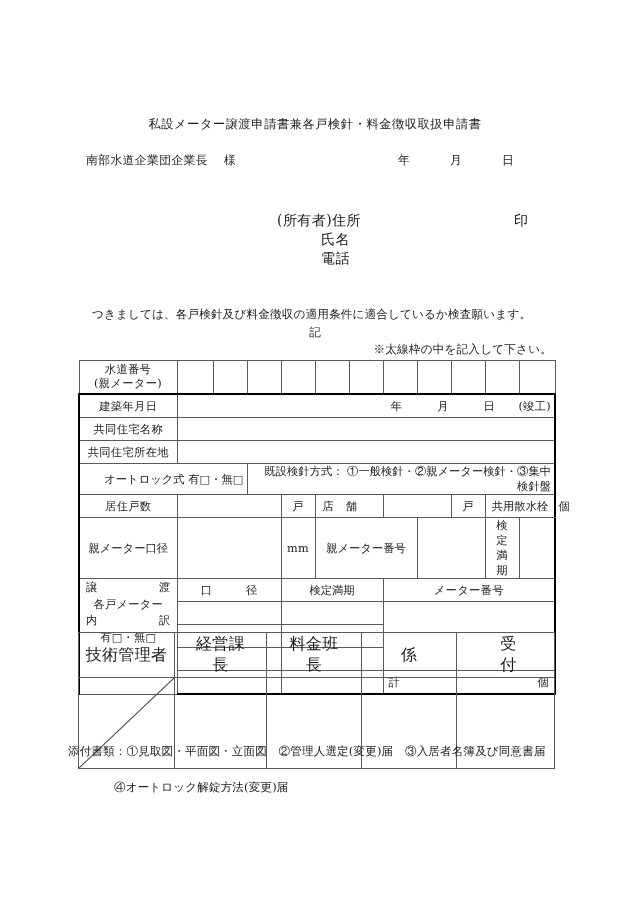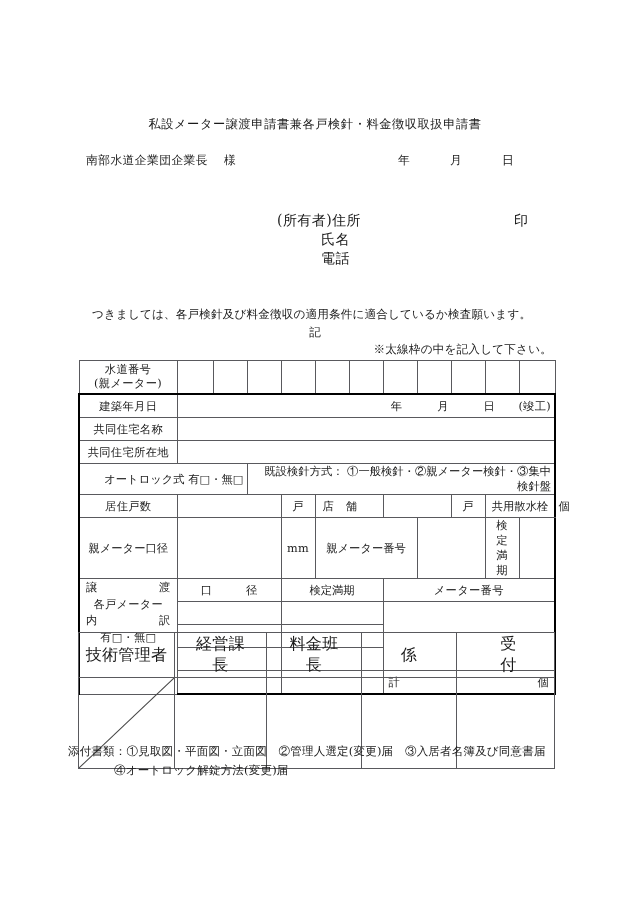--- a/index.html
+++ b/index.html
@@ -199,21 +199,21 @@
   
   .footer {
     position: absolute;
     left: 68px;
     top: 742px;
     width: 500px;
     font-size: 11.5px;
     line-height: 19px;
     letter-spacing: .2px;
   }
-  .footer .l2 { padding-left: 46px; }
+  .footer .l2 { padding-left: 46px; margin-top: 17px; }
   .nowrap { white-space: nowrap; }
 </style>
 </head>
 <body>
 
 <div class="page">
 
 
   <div class="doc-title">私設メーター譲渡申請書兼各戸検針・料金徴収取扱申請書</div>
 

